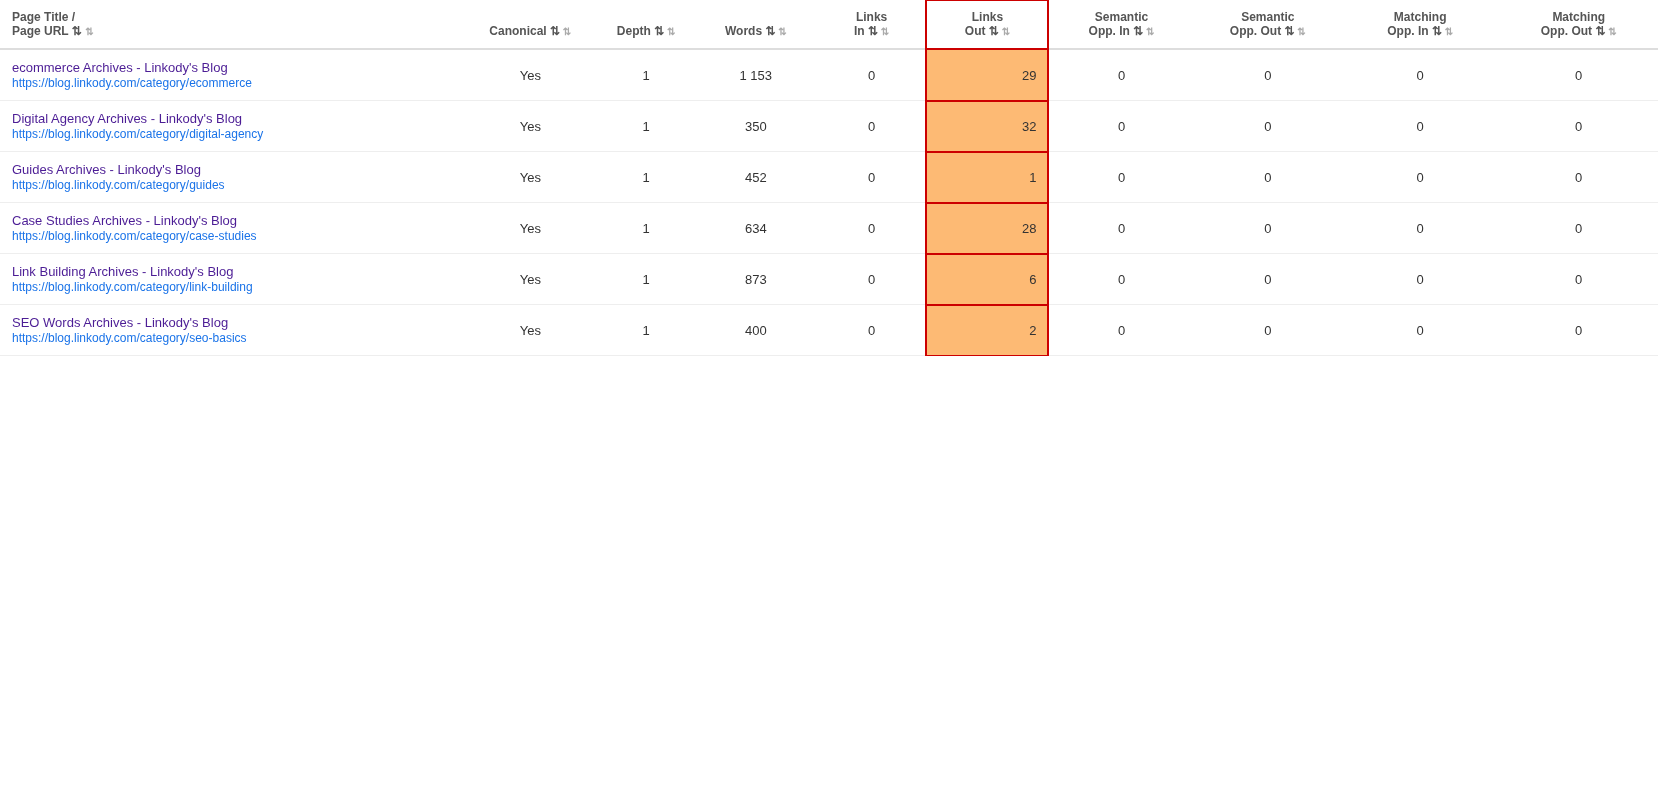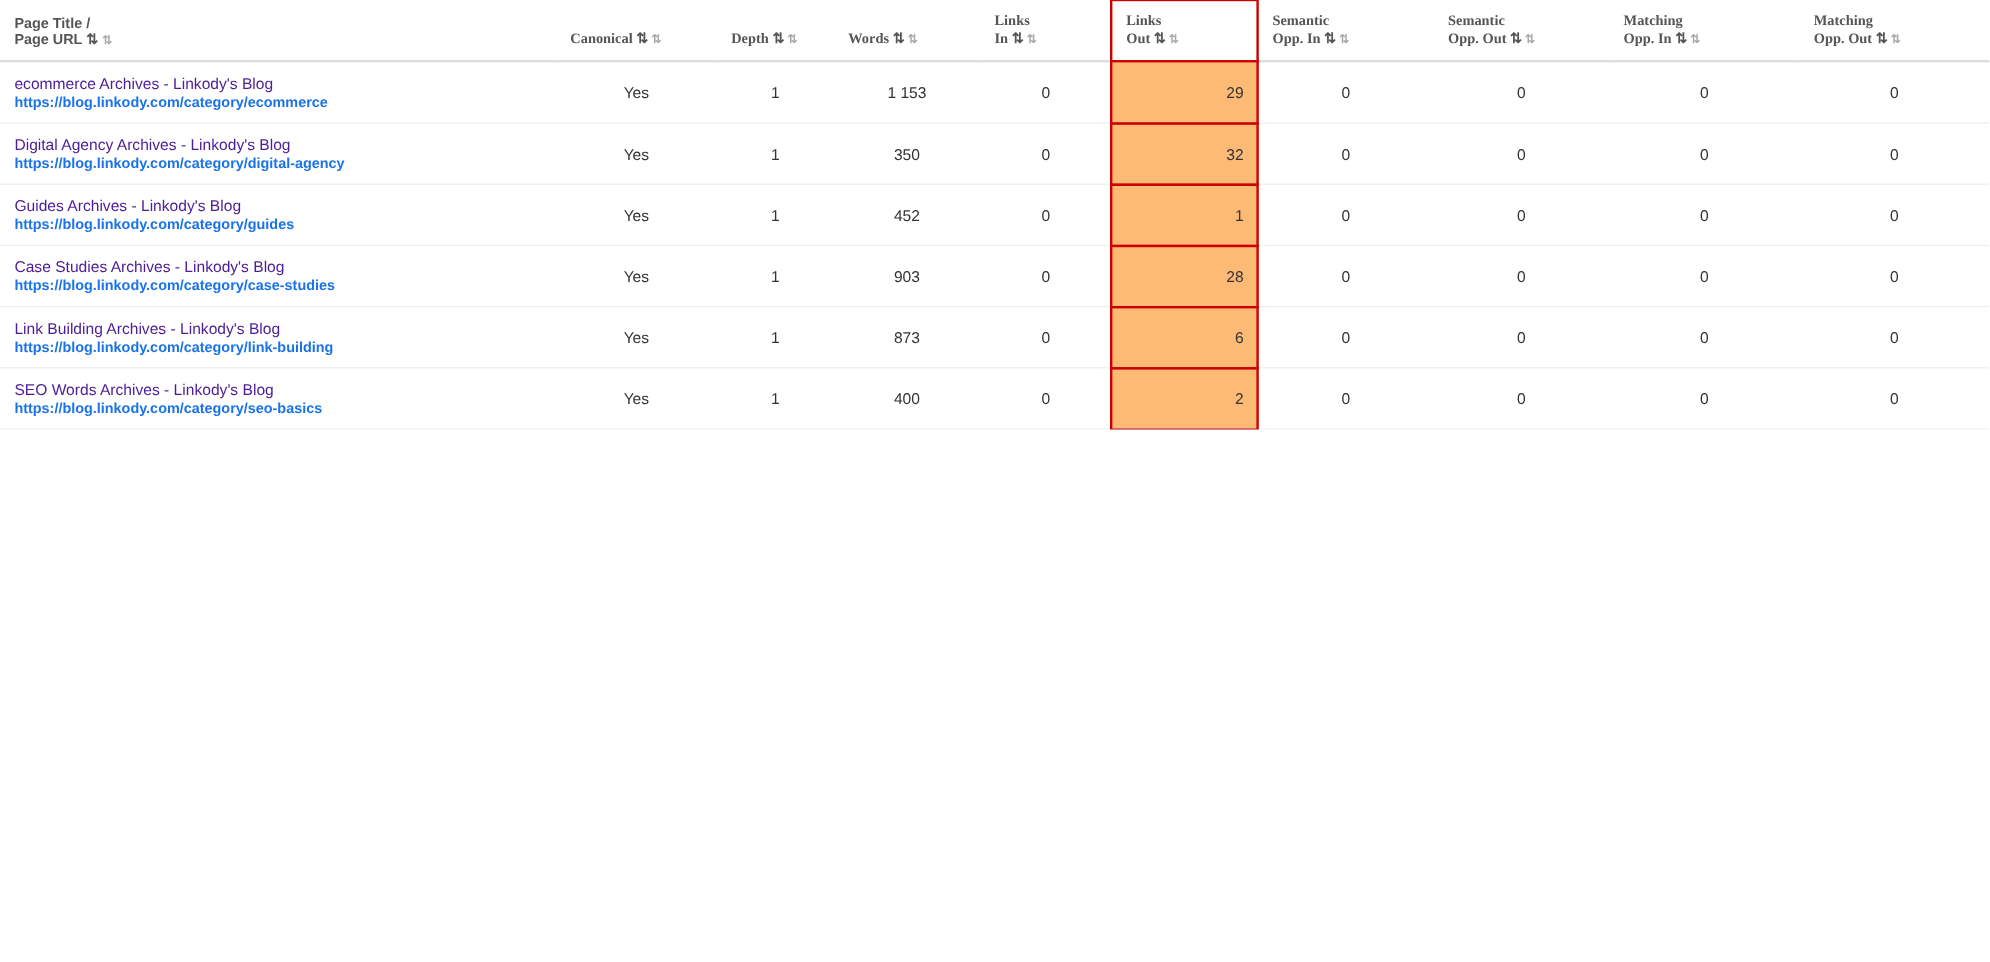--- a/index.html
+++ b/index.html
@@ -35,42 +35,40 @@
     th.sortable {
       cursor: pointer;
       user-select: none;
     }
     th.sortable::after {
       content: ' ⇅';
       font-size: 10px;
       color: #aaa;
     }
     th:not(:first-child) {
-      text-align: left;
-      font-family: Liberation Serif, serif;
+      text-align: center;
     }
     td {
       padding: 10px 12px;
       border-bottom: 1px solid #eee;
       vertical-align: middle;
     }
     td:not(:first-child) {
       text-align: center;
       color: #333;
     }
     .page-title {
       font-size: 13px;
       color: #4c1d95;
       font-weight: normal;
     }
     .page-url {
       font-size: 12px;
       color: #1a73e8;
       text-decoration: none;
-      font-weight: bold;
     }
     
     col.col-title { width: 380px; }
     col.col-canonical { width: 110px; }
     col.col-depth { width: 80px; }
     col.col-words { width: 100px; }
     col.col-links-in { width: 90px; }
     col.col-links-out { width: 100px; }
     col.col-sem-opp-in { width: 120px; }
     col.col-sem-opp-out { width: 120px; }
@@ -172,21 +170,21 @@
     <td>0</td>
     <td>0</td>
   </tr>
         <tr>
     <td>
       <div class="page-title">Case Studies Archives - Linkody's Blog</div>
       <a class="page-url" href="#">https://blog.linkody.com/category/case-studies</a>
     </td>
     <td>Yes</td>
     <td>1</td>
-    <td>903</td>
+    <td>634</td>
     <td>0</td>
     <td class="col-highlight">28</td>
     <td>0</td>
     <td>0</td>
     <td>0</td>
     <td>0</td>
   </tr>
         <tr>
     <td>
       <div class="page-title">Link Building Archives - Linkody's Blog</div>

